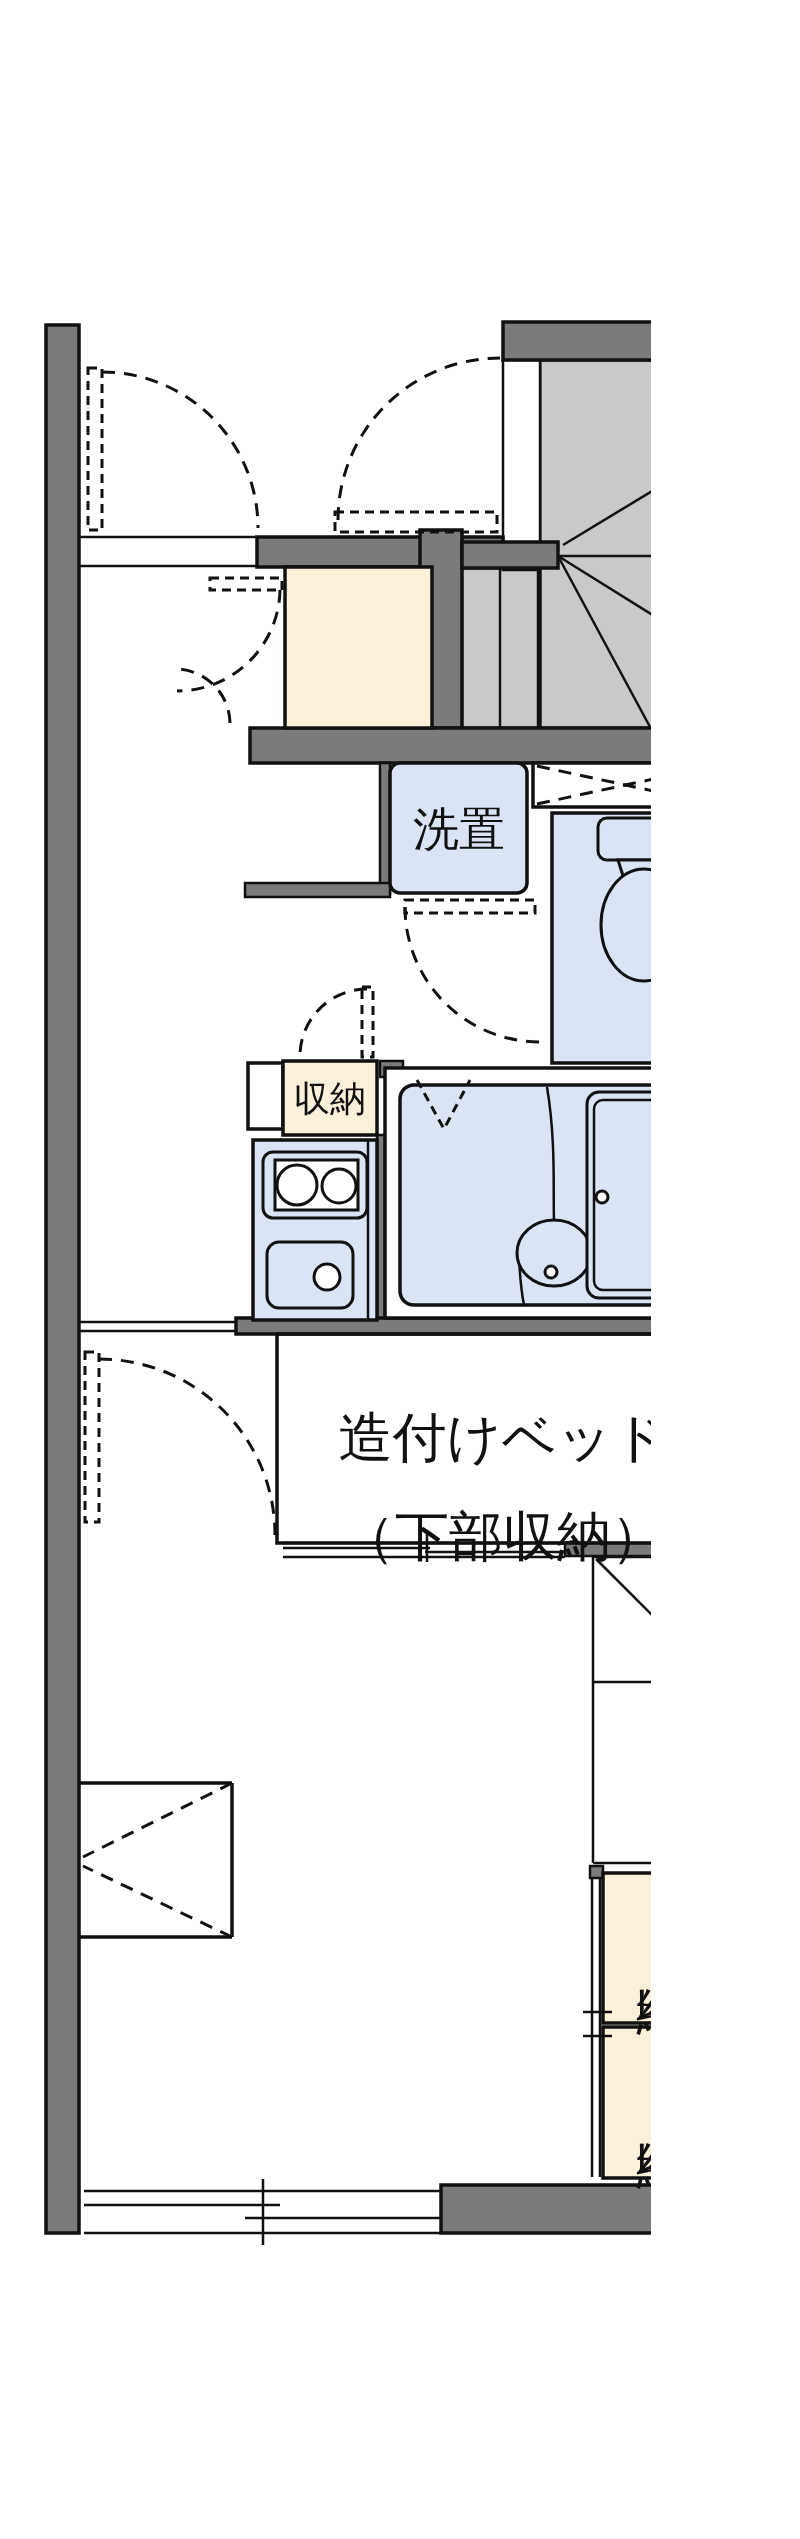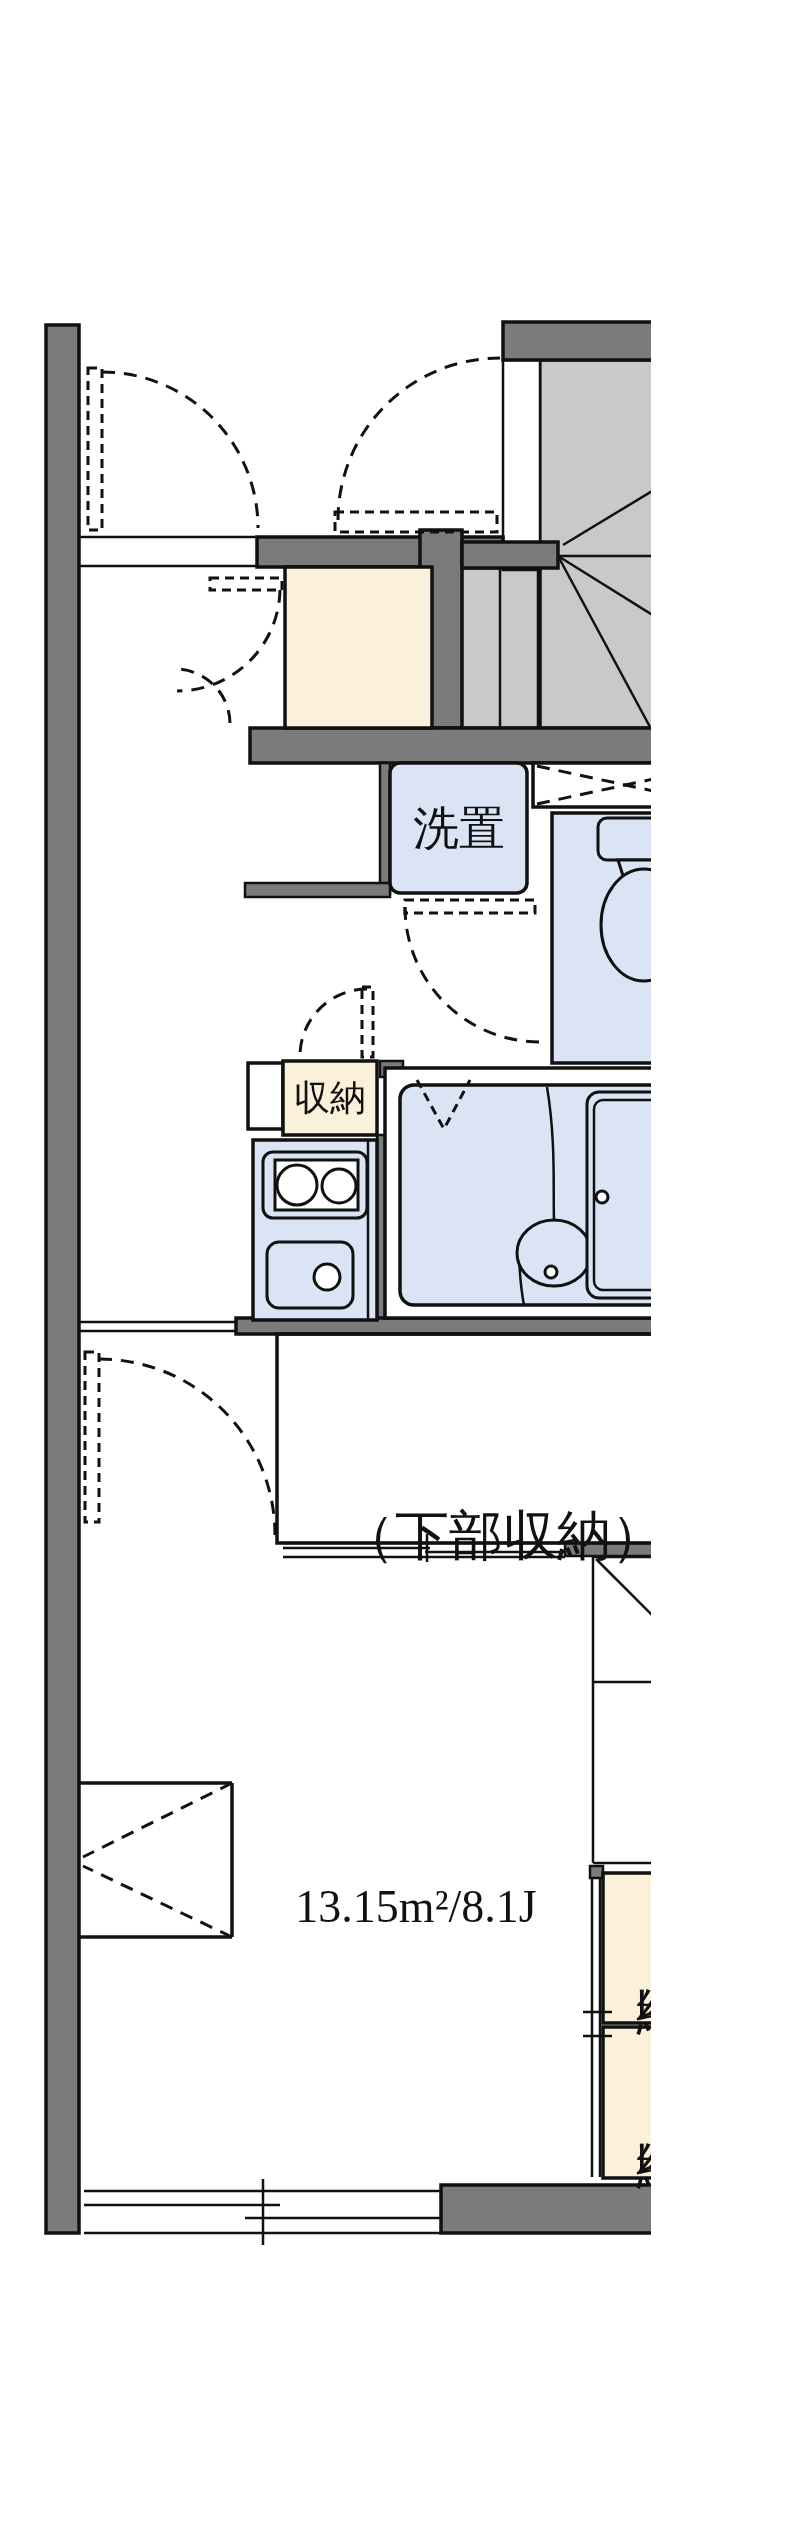--- a/index.html
+++ b/index.html
@@ -2,21 +2,21 @@
 <html style="--wall: #7b7b7b; --stair: #c9c9c9; --stairlight: #d3d3d3; --blue: #dae4f5; --beige: #fbf0da; --ink: #111111; --bg: #ffffff;"><head>
 <meta charset="utf-8">
 <style>
   :root{
     --wall:#7b7b7b; --stair:#c9c9c9; --stairlight:#d3d3d3;
     --blue:#dae4f5; --beige:#fbf0da; --ink:#111111; --bg:#ffffff;
   }
   html,body{margin:0;padding:0;background:#fff;}
   #stage{
     position:relative;width:651px;height:2539px;background:var(--bg);
-    font-family:Liberation Serif, serif;color:var(--ink);
+    font-family:Liberation Sans, sans-serif;color:var(--ink);
     overflow:hidden;
   }
   #plan-svg{position:absolute;left:0;top:0;}
   .wall{fill:var(--wall);stroke:var(--ink);stroke-width:3.5;}
   .wall-thin{fill:var(--wall);stroke:var(--ink);stroke-width:2.5;}
   .stair{fill:var(--stair);stroke:var(--ink);stroke-width:3;}
   .stairlight{fill:var(--stairlight);stroke:var(--ink);stroke-width:2.5;}
   .blue{fill:var(--blue);stroke:var(--ink);stroke-width:3.5;}
   .beige{fill:var(--beige);stroke:var(--ink);stroke-width:3.5;}
   .whitebox{fill:#fff;stroke:var(--ink);stroke-width:3.5;}
@@ -205,20 +205,20 @@
 
     <rect class="dashleaf" x="85" y="1352" width="14" height="170"></rect>
     <path class="dash" d="M99,1359 A176,176 0 0 1 275,1535"></path>
   </g>
 </svg>
 
   <div class="lbl" style="left:459px;top:829px;font-size:46px;">洗置</div>
 
   <div class="lbl" style="left:330px;top:1099px;font-size:36px;">収納</div>
 
+  <div class="lbl" style="left:503px;top:1437px;font-size:54px;">造付けベッド</div>
   <div class="lbl" style="left:503px;top:1536px;font-size:54px;">（下部収納）</div>
 
-  <div class="lbl" style="left:416px;top:1907px;font-size:46px;">13.15m²/8.1J</div>
 
   <div class="lbl vert" style="left:661px;top:1948px;font-size:50px;">収納</div>
   <div class="lbl vert" style="left:661px;top:2102px;font-size:50px;">収納</div>
 
 </div>
 
 </body></html>

